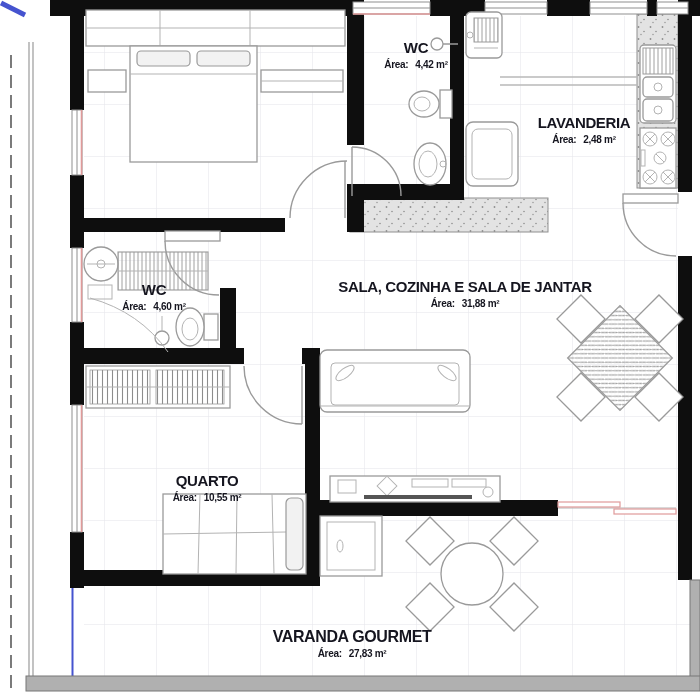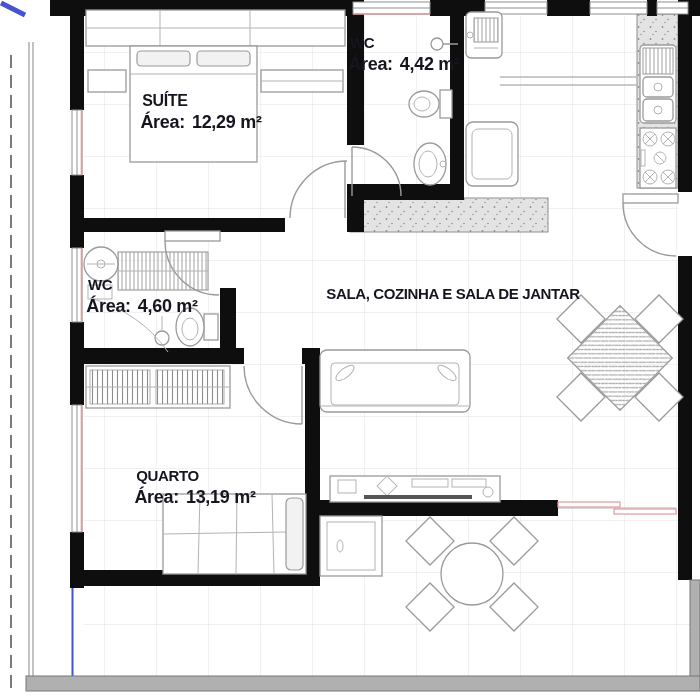--- a/index.html
+++ b/index.html
@@ -7,25 +7,25 @@
          font-family:"Liberation Sans","DejaVu Sans",sans-serif;}
   #plan-svg{position:absolute;left:0;top:0;}
   .wall{fill:var(--wall,#0e0e0e);}
   .furn{stroke:var(--furniture,#9a9a9a);fill:#fff;stroke-width:1.3;}
   .furn-thin{stroke:#b3b3b3;fill:none;stroke-width:1;}
   .furn-fill{stroke:#9a9a9a;fill:#f2f2f2;stroke-width:1.2;}
   .doorarc{stroke:#9a9a9a;fill:none;stroke-width:1.4;}
   .winline{stroke:#8f8f8f;stroke-width:1;}
   .pink{stroke:var(--window_accent,#e09a9a);stroke-width:1.6;}
   .grayband{fill:#b0b0b0;stroke:#777;stroke-width:1;}
-  .label{position:absolute;transform:translate(-50%,-50%);white-space:nowrap;
-         color:var(--label,#15151f);line-height:1.3;}
+  .label{position:absolute;transform:translate(-50%,-50%);text-align:center;white-space:nowrap;
+         color:var(--label,#15151f);line-height:1.3;margin-left:12px;}
   .rn{font-weight:bold;font-size:15.5px;letter-spacing:-0.4px;transform:scaleX(.97);}
   .rn.big{font-size:16.5px;}
-  .ra{font-weight:bold;font-size:18px;letter-spacing:-0.3px;}
+  .ra{font-weight:bold;font-size:10px;letter-spacing:-0.3px;}
   .ra .gap{display:inline-block;width:7px;}
 </style>
 </head>
 <body>
 
 <div id="stage">
 <svg id="plan-svg" width="700" height="700" viewBox="0 0 700 700">
   <defs>
     <pattern id="tile" width="52" height="52" patternUnits="userSpaceOnUse">
       <path d="M52 0H0V52" fill="none" stroke="#e4e4e9" stroke-width="1"></path>
@@ -304,32 +304,37 @@
     <rect class="furn" x="497" y="590" width="34" height="34" transform="rotate(45 514 607)"></rect>
     <circle class="furn" cx="472" cy="574" r="31"></circle>
   </g>
 
   <g>
     <rect class="grayband" x="690" y="580" width="10" height="98"></rect>
     <rect class="grayband" x="26" y="676" width="674" height="15"></rect>
   </g>
 </svg>
 
-<div class="label" style="left:201px;top:112px">
-  <div class="rn big">SUÍTE</div>
-  <div class="ra"><span>Área:</span><span class="gap"></span><span>12,29 m²</span></div>
-</div>
 <div class="label" style="left:404px;top:55px">
   <div class="rn">WC</div>
   <div class="ra"><span>Área:</span><span class="gap"></span><span>4,42 m²</span></div>
 </div>
+<div class="label" style="left:572px;top:130px">
+  <div class="rn">LAVANDERIA</div>
+  <div class="ra"><span>Área:</span><span class="gap"></span><span>2,48 m²</span></div>
+</div>
 <div class="label" style="left:142px;top:297px">
   <div class="rn">WC</div>
   <div class="ra"><span>Área:</span><span class="gap"></span><span>4,60 m²</span></div>
 </div>
 <div class="label" style="left:453px;top:294px">
   <div class="rn">SALA, COZINHA E SALA DE JANTAR</div>
+  <div class="ra"><span>Área:</span><span class="gap"></span><span>31,88 m²</span></div>
 </div>
 <div class="label" style="left:195px;top:488px">
   <div class="rn">QUARTO</div>
-  <div class="ra"><span>Área:</span><span class="gap"></span><span>13,19 m²</span></div>
+  <div class="ra"><span>Área:</span><span class="gap"></span><span>10,55 m²</span></div>
+</div>
+<div class="label" style="left:340px;top:643px">
+  <div class="rn big">VARANDA GOURMET</div>
+  <div class="ra"><span>Área:</span><span class="gap"></span><span>27,83 m²</span></div>
 </div>
 </div>
 
 </body></html>

